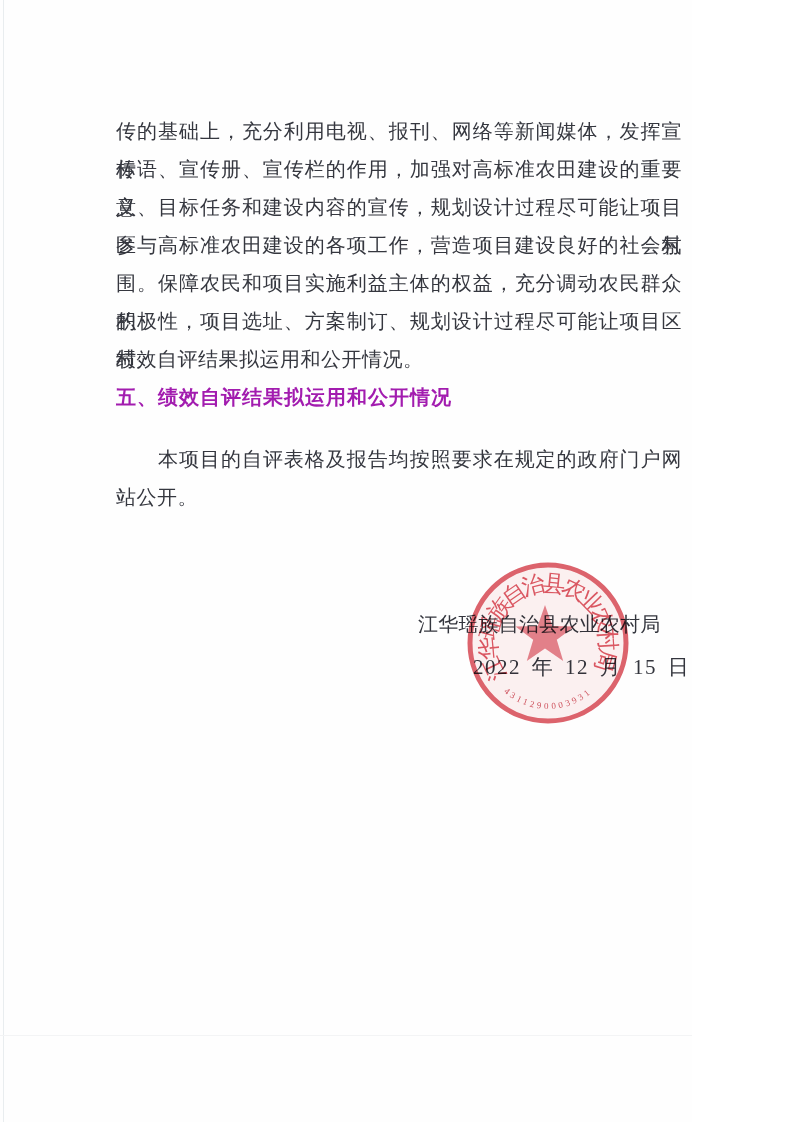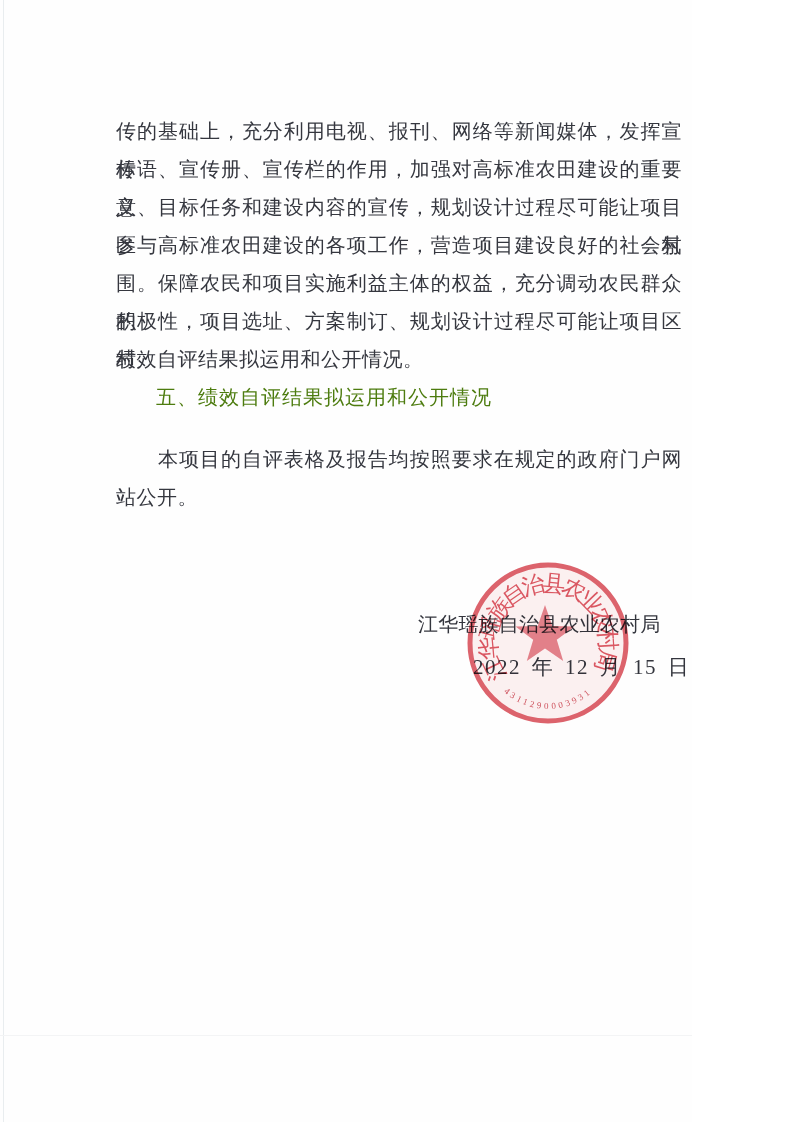--- a/index.html
+++ b/index.html
@@ -16,21 +16,21 @@
   .scan-edge-h { position:absolute; left:0; top:1035px; width:793px; height:1px; background:#f3f4f5; }
 
   .body-text {
     position:absolute; left:116px; top:112px; width:566px;
     font-size:20px;
     letter-spacing:0.5px;
     word-break:break-all;
   }
   .line { height:38px; line-height:38px; white-space:nowrap; }
   .line.j { white-space:normal; text-align:justify; text-align-last:justify; }
-  .line.heading { font-weight:normal; color:#4d7c0f; letter-spacing:1px;margin-left:40px; }
+  .line.heading { font-weight:bold; color:#a21caf; letter-spacing:1px; }
   .line.indent { padding-left:42px; width:524px;margin-top:24px; }
 
   .sig-org {
     position:absolute; left:418px; top:611px;
     font-size:20px; letter-spacing:0.2px; color:#33353d;
     white-space:nowrap;
   }
   .sig-date {
     position:absolute; left:457px; top:653px;
     font-size:21px; letter-spacing:1.5px; word-spacing:4px; color:#33353d;

